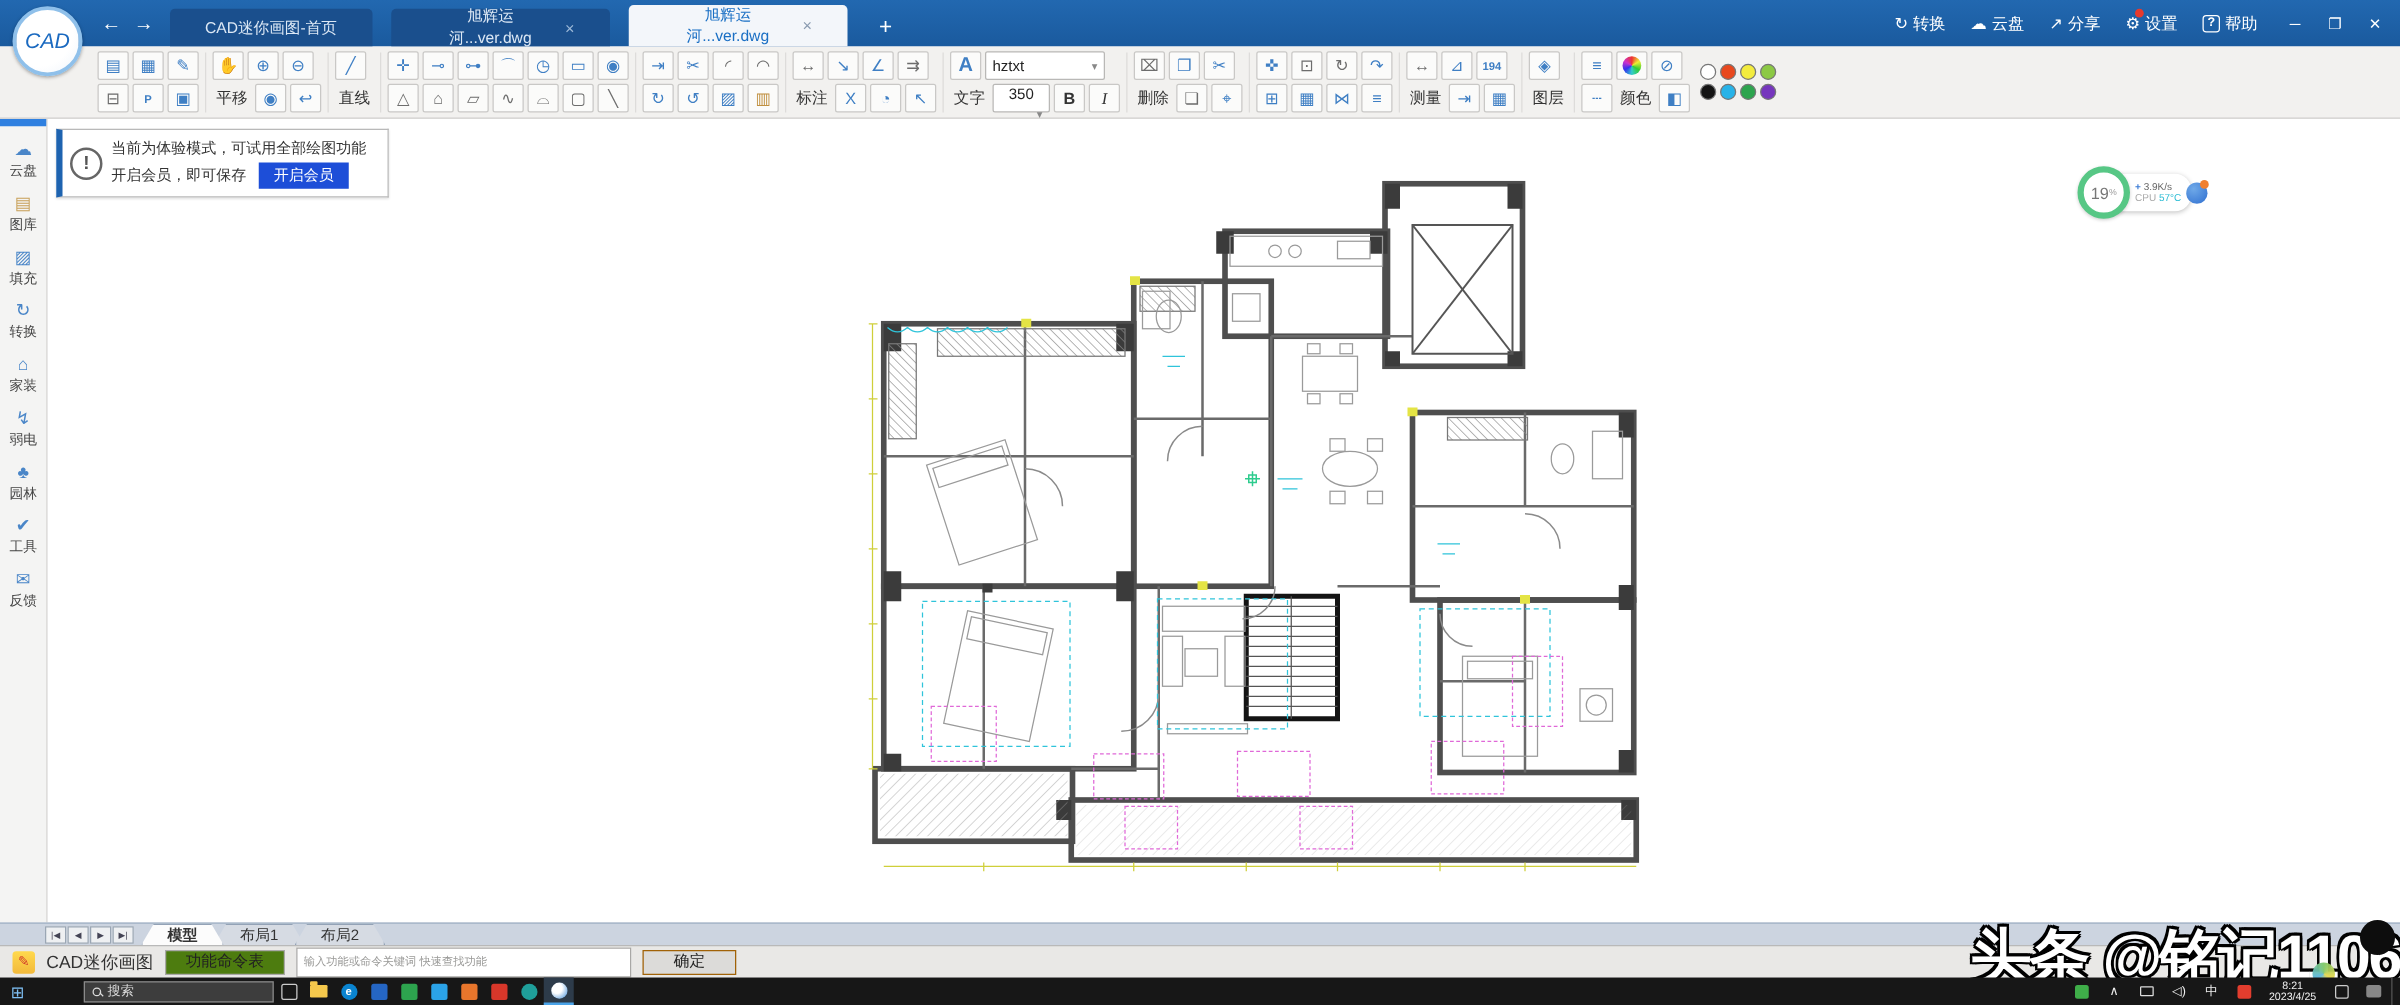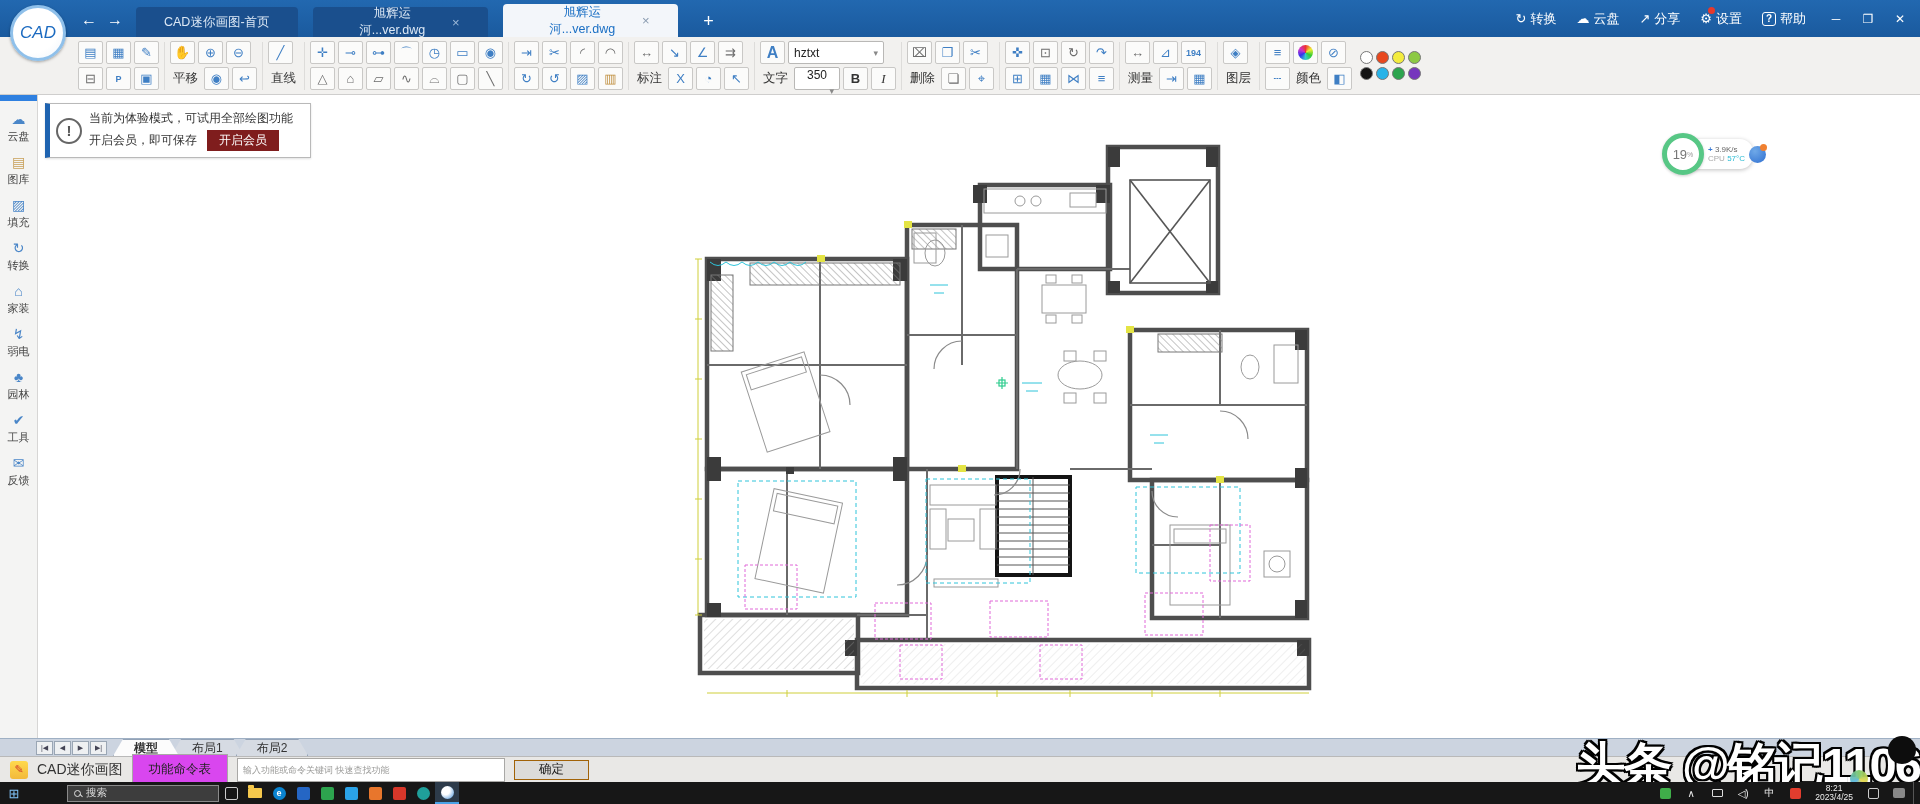--- a/index.html
+++ b/index.html
@@ -65,21 +65,21 @@
   #canvas { position:absolute; left:38px; top:95px; right:0; bottom:66px; background:#fff; overflow:hidden; }
 
   #banner { position:absolute; left:7px; top:8px; width:266px; height:55px; background:#fff;
     border:1px solid #b9b9b9; border-left:5px solid #1e63b0; display:flex; align-items:center;
     padding:4px 6px; gap:7px; box-shadow:0 1px 2px rgba(0,0,0,.12); z-index:8; }
   #banner .warn { width:26px; height:26px; border:2px solid #666; border-radius:50%; flex:none;
     display:flex; align-items:center; justify-content:center; font-weight:bold; color:#555; font-size:15px; }
   #banner .bl1 { font-size:12px; color:#333; white-space:nowrap; }
   #banner .brow { display:flex; align-items:center; gap:10px; margin-top:3px; }
   #banner .bl2 { font-size:12px; color:#333; white-space:nowrap; }
-  #vip-btn { background:#7f1d1d; color:#fff; font-size:12px; padding:2px 12px; border:none; cursor:pointer; }
+  #vip-btn { background:#1d4ed8; color:#fff; font-size:12px; padding:2px 12px; border:none; cursor:pointer; }
 
   #monitor { position:absolute; left:1624px; top:38px; display:flex; align-items:center; z-index:9; }
   #mon-pill { background:#fff; border-radius:13px; box-shadow:0 1px 4px rgba(0,0,0,.25);
     padding:2px 8px 2px 26px; margin-left:-22px; display:flex; flex-direction:column; justify-content:center; height:30px; }
   #mon-ring { width:42px; height:42px; border-radius:50%; border:5px solid #57c785; background:#fff;
     display:flex; align-items:center; justify-content:center; z-index:2;
     box-shadow:0 1px 3px rgba(0,0,0,.2); }
   #mon-ring .pct { font-size:13px; color:#777; } #mon-ring .pcs { font-size:7px; color:#999; }
   .mon-l1 { font-size:8px; color:#666; } .mon-l1 .up { color:#3a7bd5; font-weight:bold; }
   .mon-l2 { font-size:8px; } .mon-l2 .cpu { color:#aaa; } .mon-l2 .temp { color:#2bbcd4; }
@@ -98,21 +98,21 @@
     background:#d6dbe3; border:1px solid #93a2b6; border-bottom:none; margin-right:-8px;
     clip-path:polygon(10px 0, calc(100% - 10px) 0, 100% 100%, 0 100%); cursor:pointer; }
   .ltab.active { background:#fcfcfc; font-weight:bold; z-index:2; }
 
   
   #cmdbar { position:absolute; left:0; right:0; top:756px; height:26px; background:#e9e8e6;
     border-top:1px solid #b9b9b9; display:flex; align-items:center; gap:9px; padding-left:10px; z-index:10; }
   #cmd-logo { width:18px; height:18px; border-radius:3px; background:linear-gradient(#ffd94d,#f2b93b);
     display:flex; align-items:center; justify-content:center; font-size:11px; color:#d23c2a; flex:none; }
   #cmd-app { font-size:14px; color:#333; }
-  #cmd-menu-btn { height:32px; background:#d946ef; border:1px solid #a9a8a6; font-size:12.5px;
+  #cmd-menu-btn { height:20px; background:#4d7c0f; border:1px solid #a9a8a6; font-size:12.5px;
     color:#222; padding:0 16px; cursor:pointer; }
   #cmd-input { width:268px; height:24px; border:1px solid #a9a8a6; font-size:10px; padding:0 5px; color:#333; }
   #cmd-input::placeholder { color:#9a9a98; font-size:9px; }
   #cmd-ok { height:20px; background:#dcdbd9; border:1px solid #a16207; font-size:12.5px; color:#222;
     padding:0 24px; cursor:pointer; }
 
   
   #taskbar { position:absolute; left:0; right:0; top:782px; height:22px; background:#171717;
     display:flex; align-items:center; color:#eee; z-index:60; }
   #start-btn { width:28px; height:22px; display:flex; align-items:center; justify-content:center;

